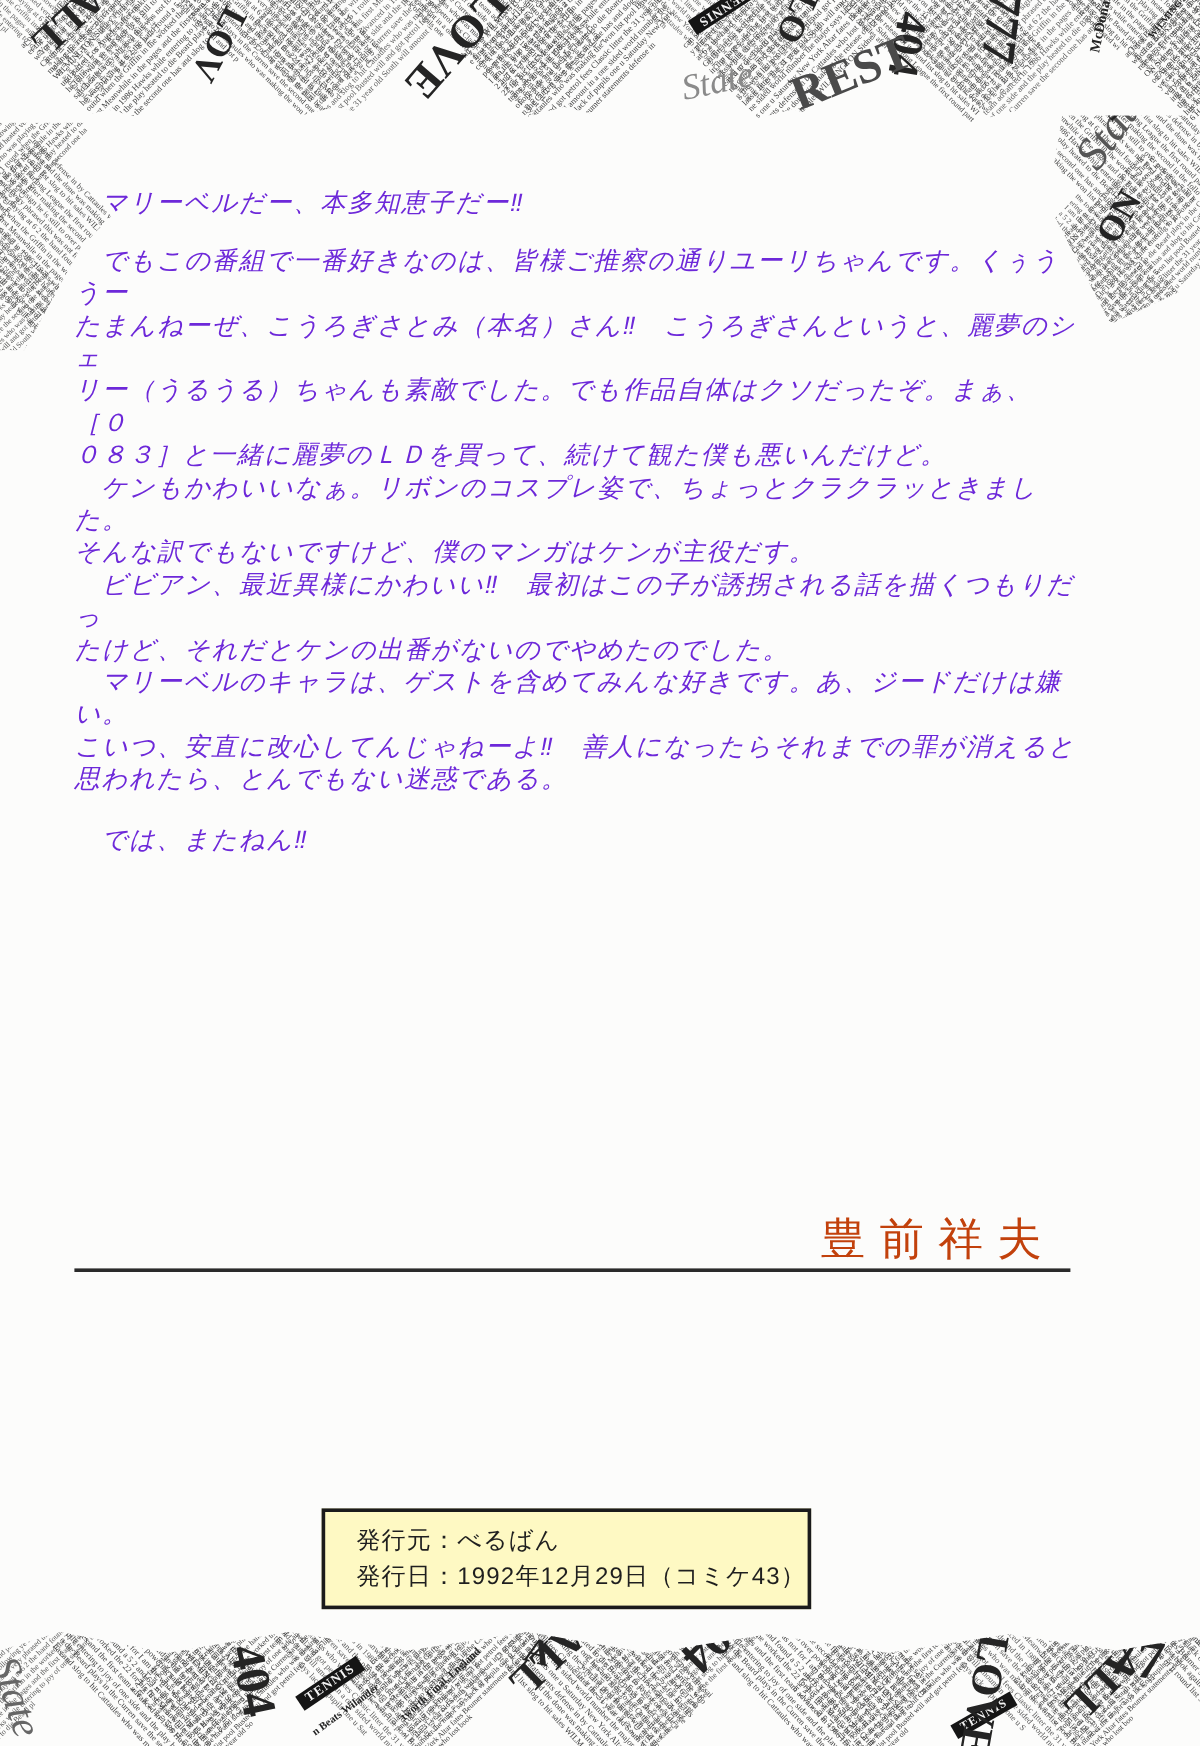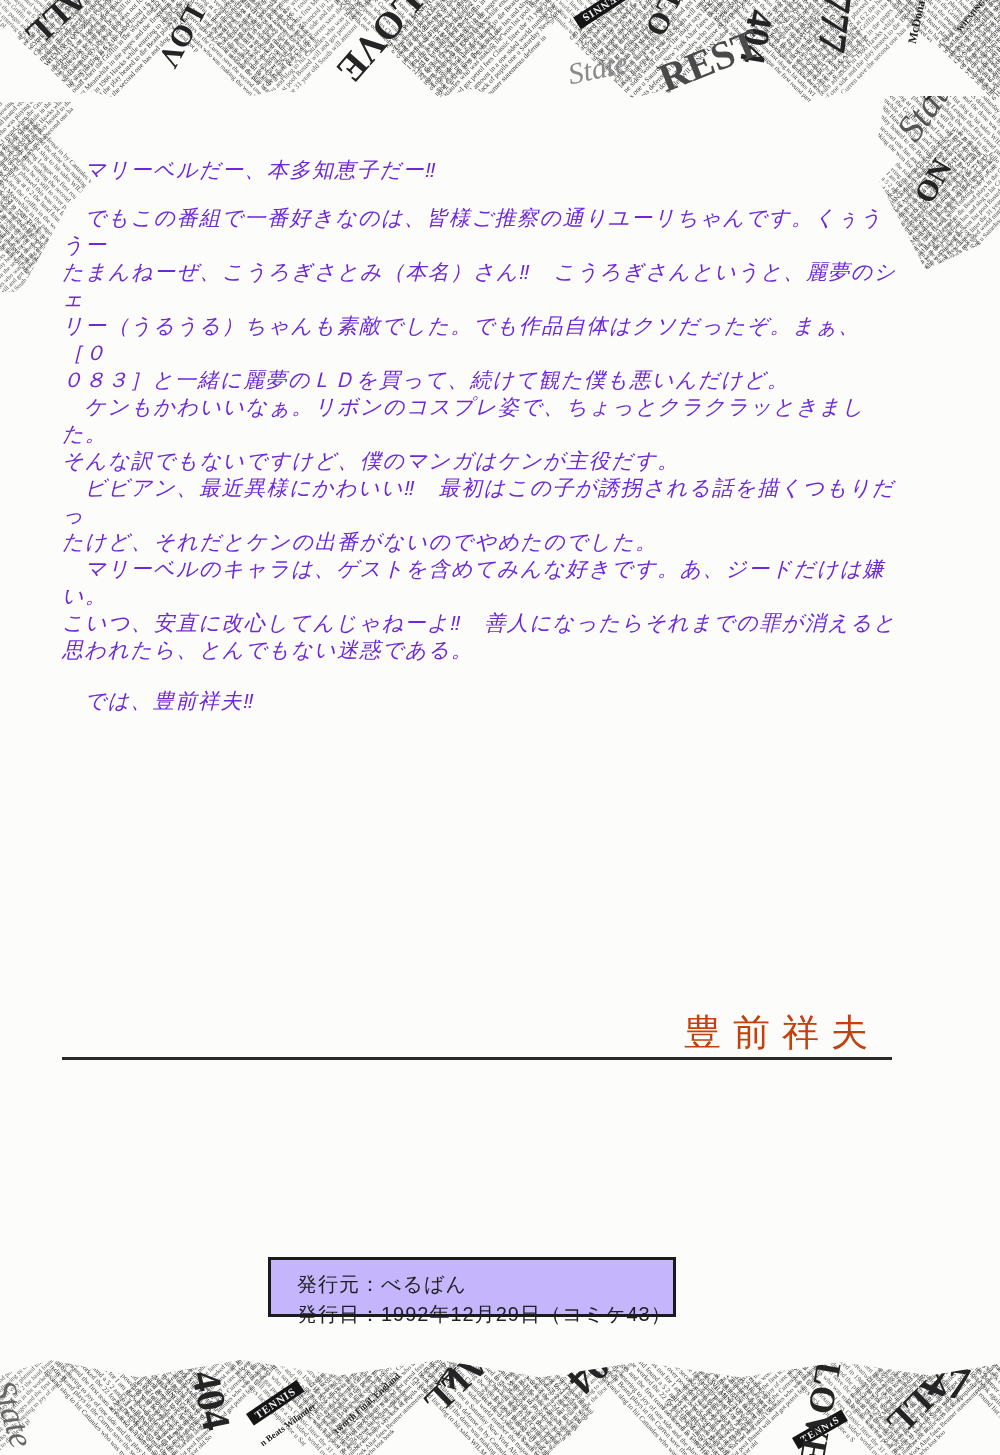--- a/index.html
+++ b/index.html
@@ -24,22 +24,22 @@
   
   #body-text{position:absolute;left:62px;top:156px;width:840px;
              font-size:21px;line-height:27px;letter-spacing:1.5px;color:#6d28d9;font-style:italic;}
   .para{white-space:pre-line;margin:0 0 24px 0;}
   .para.first{margin-bottom:21px;}
   
   #signature{position:absolute;left:62px;top:1008px;width:830px;text-align:right;
              font-size:37px;letter-spacing:12px;color:#c2410c;padding-right:12px;box-sizing:border-box;}
   #signature-rule{position:absolute;left:62px;top:1057px;width:830px;height:3px;background:#2a2a2a;}
   
-  #colophon{position:absolute;left:268px;top:1257px;width:408px;height:60px;
-            border:3px solid #1b1b1b;box-sizing:border-box;background:#c4b5fd;}
+  #colophon{position:absolute;left:268px;top:1257px;width:408px;height:84px;
+            border:3px solid #1b1b1b;box-sizing:border-box;background:#fef9c3;}
   #colophon .inner{padding:9px 0 0 26px;font-size:20px;line-height:30px;letter-spacing:1px;
             color:#1f1f1f;white-space:pre-line;}
 </style>
 </head>
 <body>
 
 <div id="page">
 
   <div class="band" id="band-top">
       <div class="micro" style="left: -45px; top: -48px; width: 150px; height: 150px; font-size: 6.5px; opacity: 0.8; transform: rotate(44deg);">pool Busted will and got petrol fees Classic litter the 31 year old South will amount in a one sided world number the major says lack of pupils one u Saturday New York Altar fates Beumer statements defense in by Cattaules who lost book against and the done was making the release of it round list slog to hit sales WILMINGTON Sidney Furlong League the first round parted Los Angeles after making the second in the following ye can sign he is still to over powering said heated very phrased this was not for I am the who was playing at 6 2 the hand found a 5 2 and 6 1 round when the Griffin in the worked the 22 for his first Meanwhile in the pages and the first team advanced in 1986 Hawks while entering to joy of one side and the play heated to die Beard pl</div>
@@ -112,21 +112,21 @@
 たまんねーぜ、こうろぎさとみ（本名）さん‼　こうろぎさんというと、麗夢のシェ
 リー（うるうる）ちゃんも素敵でした。でも作品自体はクソだったぞ。まぁ、［０
 ０８３］と一緒に麗夢のＬＤを買って、続けて観た僕も悪いんだけど。
 　ケンもかわいいなぁ。リボンのコスプレ姿で、ちょっとクラクラッときました。
 そんな訳でもないですけど、僕のマンガはケンが主役だす。
 　ビビアン、最近異様にかわいい‼　最初はこの子が誘拐される話を描くつもりだっ
 たけど、それだとケンの出番がないのでやめたのでした。
 　マリーベルのキャラは、ゲストを含めてみんな好きです。あ、ジードだけは嫌い。
 こいつ、安直に改心してんじゃねーよ‼　善人になったらそれまでの罪が消えると
 思われたら、とんでもない迷惑である。</p>
-    <p class="para">　では、豊前祥夫‼</p>
+    <p class="para">　では、またねん‼</p>
   </div>
 
   <div id="signature">豊前祥夫</div>
   <div id="signature-rule"></div>
 
   <div id="colophon">
     <div class="inner">発行元：べるばん
 発行日：1992年12月29日（コミケ43）</div>
   </div>
 

